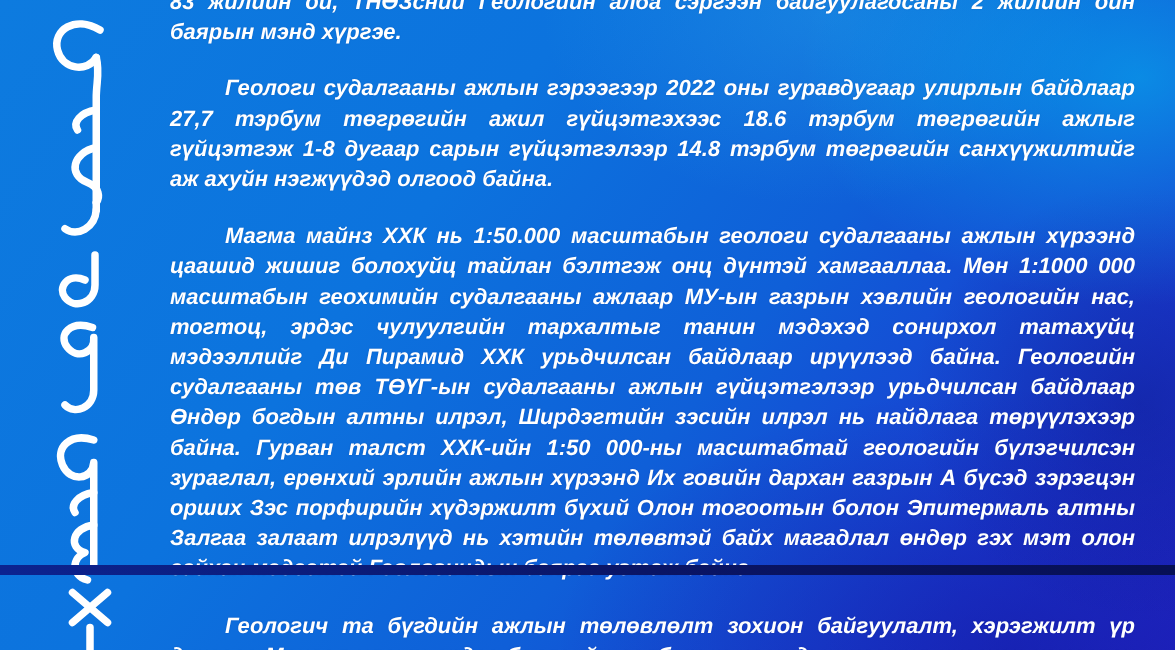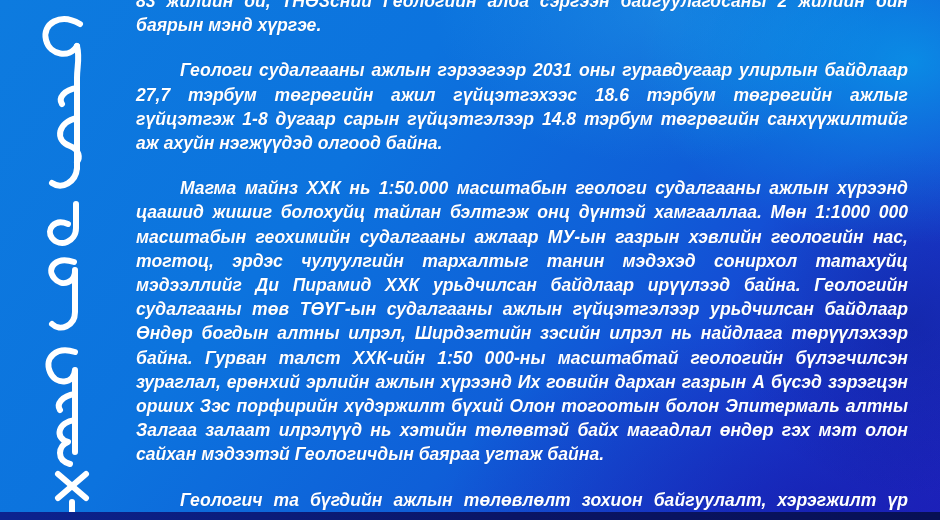--- a/index.html
+++ b/index.html
@@ -51,21 +51,21 @@
     left: 0;
     bottom: 0;
     width: 940px;
     height: 8px;
     background: linear-gradient(to right, #0c2390, #0a1565 55%, #071055);
   }
 </style>
 </head>
 <body>
 
-<div style="width:940px;height:520px;position:relative;">
+<div style="width:940px;height:460px;position:relative;">
 
   <svg class="script-column" viewBox="0 0 110 520" xmlns="http://www.w3.org/2000/svg" aria-hidden="true">
     <g stroke="#ffffff" stroke-width="6" fill="none" stroke-linecap="round" stroke-linejoin="round">
 
       <path d="M80 24 C60 12, 42 24, 46 40 C50 56, 70 58, 77 46"></path>
       <path d="M77 46 C80 58, 77 66, 77 78 L77 168"></path>
       <path d="M77 88 C64 90, 58 98, 62 104"></path>
       <path d="M77 118 C58 122, 54 140, 70 146 C80 150, 80 158, 77 162"></path>
       <path d="M77 168 C76 182, 62 190, 52 183"></path>
 
@@ -77,20 +77,20 @@
       <path d="M75 394 C62 396, 56 404, 60 410"></path>
       <path d="M75 420 C58 422, 54 438, 68 442 C58 446, 56 460, 70 464"></path>
       <path d="M58 474 L86 498"></path>
       <path d="M86 474 L58 498"></path>
       <path d="M72 502 L72 520"></path>
     </g>
   </svg>
 
   <div class="content">
     <p class="continued">83 жилийн ой, ТНӨЗсний Геологийн алба сэргээн байгуулагдсаны 2 жилийн ойн баярын мэнд хүргэе.</p>
-    <p>Геологи судалгааны ажлын гэрээгээр 2031 оны гуравдугаар улирлын байдлаар 27,7 тэрбум төгрөгийн ажил гүйцэтгэхээс 18.6 тэрбум төгрөгийн ажлыг гүйцэтгэж 1-8 дугаар сарын гүйцэтгэлээр 14.8 тэрбум төгрөгийн санхүүжилтийг аж ахуйн нэгжүүдэд олгоод байна.</p>
+    <p>Геологи судалгааны ажлын гэрээгээр 2022 оны гуравдугаар улирлын байдлаар 27,7 тэрбум төгрөгийн ажил гүйцэтгэхээс 18.6 тэрбум төгрөгийн ажлыг гүйцэтгэж 1-8 дугаар сарын гүйцэтгэлээр 14.8 тэрбум төгрөгийн санхүүжилтийг аж ахуйн нэгжүүдэд олгоод байна.</p>
     <p>Магма майнз ХХК нь 1:50.000 масштабын геологи судалгааны ажлын хүрээнд цаашид жишиг болохуйц тайлан бэлтгэж онц дүнтэй хамгааллаа. Мөн 1:1000 000 масштабын геохимийн судалгааны ажлаар МУ-ын газрын хэвлийн геологийн нас, тогтоц, эрдэс чулуулгийн тархалтыг танин мэдэхэд сонирхол татахуйц мэдээллийг Ди Пирамид ХХК урьдчилсан байдлаар ирүүлээд байна. Геологийн судалгааны төв ТӨҮГ-ын судалгааны ажлын гүйцэтгэлээр урьдчилсан байдлаар Өндөр богдын алтны илрэл, Ширдэгтийн зэсийн илрэл нь найдлага төрүүлэхээр байна. Гурван талст ХХК-ийн 1:50 000-ны масштабтай геологийн бүлэгчилсэн зураглал, ерөнхий эрлийн ажлын хүрээнд Их говийн дархан газрын А бүсэд зэрэгцэн орших Зэс порфирийн хүдэржилт бүхий Олон тогоотын болон Эпитермаль алтны Залгаа залаат илрэлүүд нь хэтийн төлөвтэй байх магадлал өндөр гэх мэт олон сайхан мэдээтэй Геологичдын баяраа угтаж байна.</p>
     <p>Геологич та бүгдийн ажлын төлөвлөлт зохион байгуулалт, хэрэгжилт үр дүнгээс Монгол улсын эрдэс баялгийн салбарын цаашдын хөгжил ихээхэн хамаарах төдийгүй 1939 оноос өнөөг хүртэл бий болсон газрын хэвлийн мэдээллүүдийг шинэ, дэвшилтэт, цахим технологиор баяжуулан нийгмийн хөгжилд нэн чухал ач холбогдолтой түүхий эд болох эрдэс, баялгийг богино хугацаанд нээн илрүүлэх боломжууд бидний өмнө байсаар байна.</p>
   </div>
 
   <div class="bottom-band"></div>
 
 </div>
 
 </body></html>

